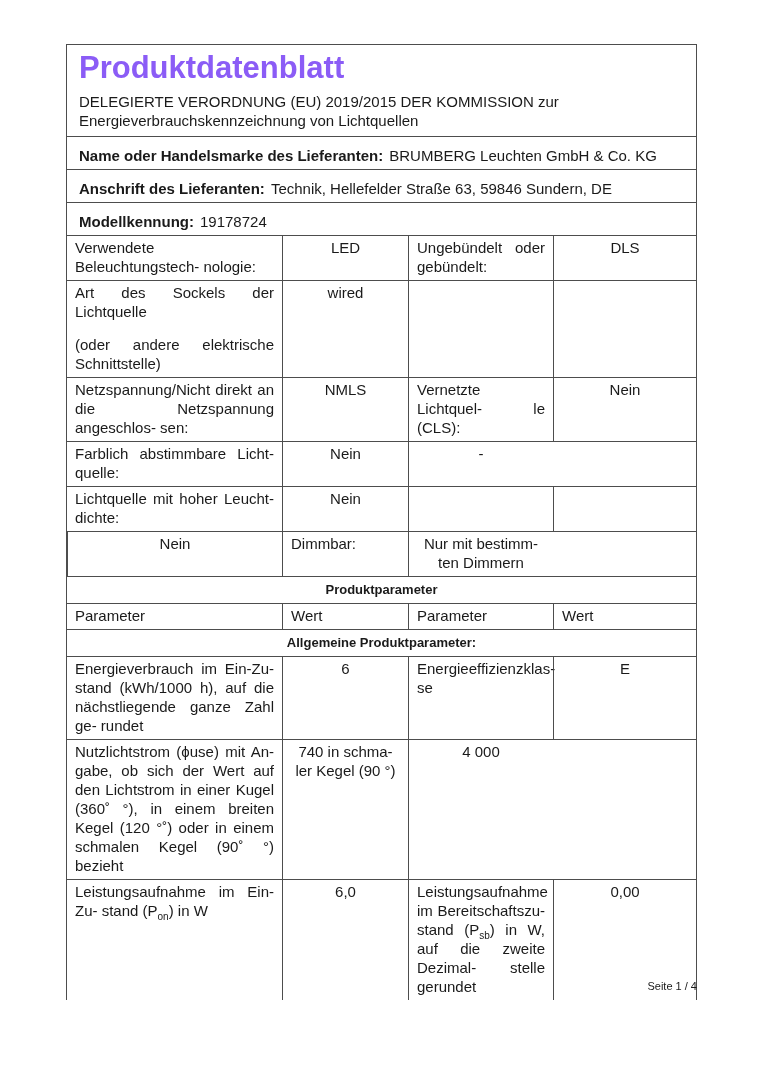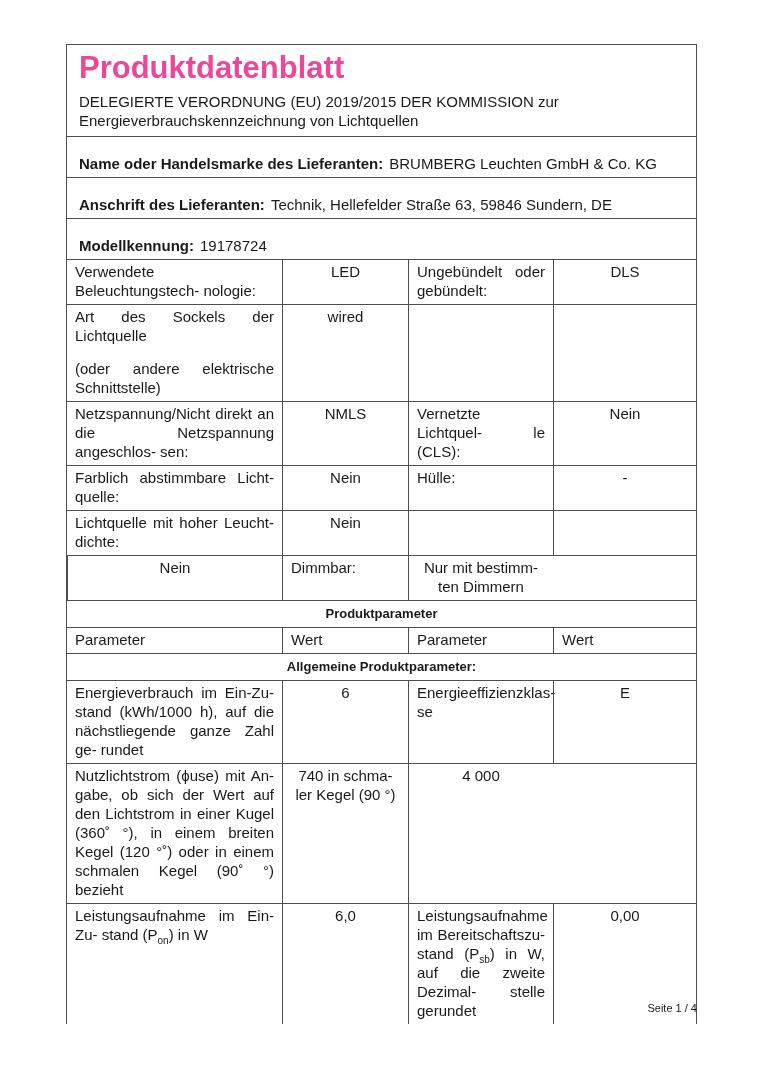--- a/index.html
+++ b/index.html
@@ -12,50 +12,50 @@
   }
   .row { border-top:1px solid #4d4d4d; }
   .row:first-child { border-top:none; }
 
   
   .head { padding:6px 12px 6px; }
   .head h1 { margin:0 0 7px 0; font-size:31px; line-height:34px; font-weight:bold; letter-spacing:0; }
   .head .sub { margin:0; font-size:15px; line-height:19px; }
 
   
-  .kv { padding:17px 12px 4px; font-size:15px; line-height:19px; }
+  .kv { padding:9px 12px 4px; font-size:15px; line-height:19px; }
   .kv .b { font-weight:bold; }
   .kv .v { margin-left:6px; }
 
   
   .grid4 { display:grid; grid-template-columns:215px 126px 145px 1fr; }
   .cell { padding:2px 8px 4px; font-size:15px; line-height:19px; box-sizing:border-box; min-height:0; }
   .c2, .c3, .c4 { border-left:1px solid #4d4d4d; }
   .just { text-align:justify; }
   .center { text-align:center; }
   .cell p { margin:0; }
   .cell p.mt { margin-top:14px; }
   sub { font-size:10px; line-height:0; }
 
   
   .section { text-align:center; font-weight:bold; font-size:13px; line-height:19px; padding:3px 8px 4px; }
 
   .footer {
-    position:absolute; left:66px; top:1002px; width:631px;
+    position:absolute; left:66px; top:980px; width:631px;
     text-align:right; font-size:11px; line-height:13px; color:#1a1a1a;
   }
 </style>
 </head>
 <body>
 
 <div class="page">
   <div class="doc">
 
     <div class="row head">
-      <h1 style="color: #ec4899;">Produktdatenblatt</h1>
+      <h1 style="color: #8b5cf6;">Produktdatenblatt</h1>
       <p class="sub">DELEGIERTE VERORDNUNG (EU) 2019/2015 DER KOMMISSION zur</p>
       <p class="sub">Energieverbrauchskennzeichnung von Lichtquellen</p>
     </div>
 
     <div class="row kv">
       <span class="b">Name oder Handelsmarke des Lieferanten:</span><span class="v">BRUMBERG Leuchten GmbH &amp; Co. KG</span>
     </div>
     <div class="row kv">
       <span class="b">Anschrift des Lieferanten:</span><span class="v">Technik, Hellefelder Straße 63, 59846 Sundern, DE</span>
     </div>
@@ -80,21 +80,20 @@
     </div>
     <div class="row grid4">
       <div class="cell c1 just">Netzspannung/Nicht direkt an die Netzspannung angeschlos- sen:</div>
       <div class="cell c2 center">NMLS</div>
       <div class="cell c3 just">Vernetzte Lichtquel- le (CLS):</div>
       <div class="cell c4 center">Nein</div>
     </div>
     <div class="row grid4">
       <div class="cell c1 just">Farblich abstimmbare Licht- quelle:</div>
       <div class="cell c2 center">Nein</div>
-      <div class="cell c3 just">Hülle:</div>
       <div class="cell c4 center">-</div>
     </div>
     <div class="row grid4">
       <div class="cell c1 just">Lichtquelle mit hoher Leucht- dichte:</div>
       <div class="cell c2 center">Nein</div>
       <div class="cell c3 just"></div>
       <div class="cell c4 center"></div>
     </div>
     <div class="row grid4">
       <div class="cell c2 center">Nein</div>

